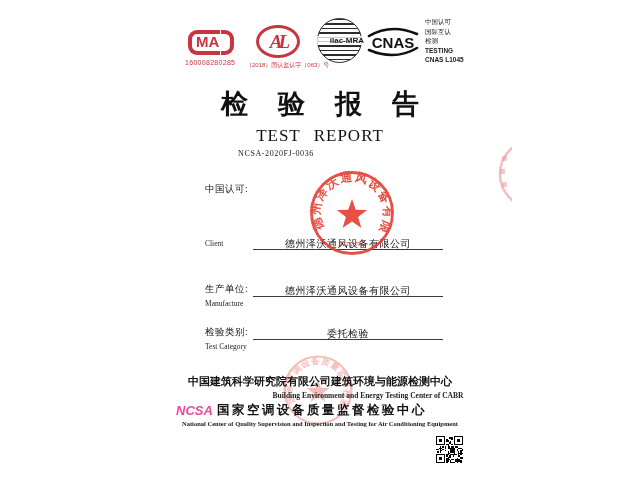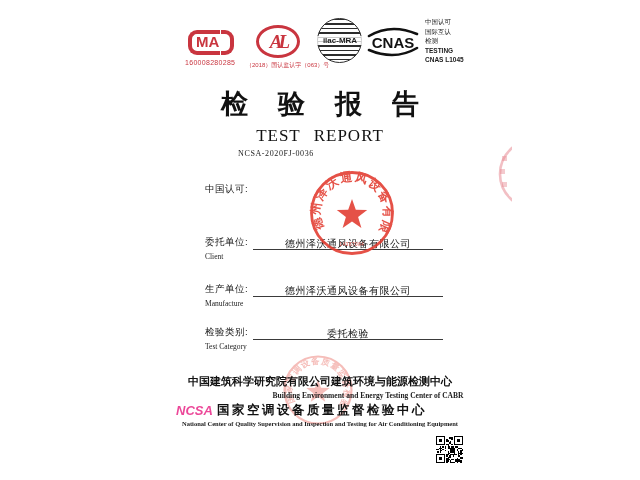--- a/index.html
+++ b/index.html
@@ -17,21 +17,21 @@
 
   .cal-box { left:256px; top:25px; width:44px; height:33px; border:3px solid #c9353f; border-radius:50%;
              box-sizing:border-box; text-align:center; }
   .cal-al { font-family:"Liberation Serif", serif; font-weight:bold; font-style:italic;
             font-size:19px; color:#c9353f; letter-spacing:-4px; line-height:27px; }
   .cal-cap { left:246px; top:61px; width:70px; font-size:6px; color:#c9353f; text-align:center; white-space:nowrap; }
 
   .ilac-box { left:317px; top:18px; width:45px; height:45px; border-radius:50%;
               background:repeating-linear-gradient(#2c2c2c 0 1.3px, #ffffff 1.3px 4.4px);
               border:1px solid #2c2c2c; box-sizing:border-box; }
-  .ilac-label { position:absolute; left:-2px; top:17px; width:48px; text-align:center;
+  .ilac-label { position:absolute; left:-2px; top:17px; width:48px; text-align:right;
                 background:rgba(255,255,255,0.75); font-weight:bold; font-size:8px; color:#1b1b1b; }
 
   .cnas-box { left:365px; top:27px; width:56px; height:30px; }
   .acc-box { left:425px; top:17px; width:70px; font-size:6.5px; line-height:9.5px; color:#1b1b1b; }
   .acc-en { font-weight:bold; }
 
   
   .title-zh { left:15px; top:86px; width:640px; text-align:center; font-size:27px; font-weight:bold;
               letter-spacing:30px; color:#111; }
   .title-en { left:0; top:126px; width:640px; text-align:center; font-family:"Liberation Serif", serif;
@@ -100,21 +100,20 @@
 </div>
 
 <div class="abs title-zh">检验报告</div>
 <div class="abs title-en">TEST REPORT</div>
 <div class="abs report-no">NCSA-2020FJ-0036</div>
 
 <div class="abs field" style="top:183px">
   <div class="f-zh">中国认可:</div>
 </div>
 <div class="abs field" style="top:236px">
-  <div class="f-zh">委托单位:</div>
   <div class="f-en">Client</div>
   <div class="f-line">
     <span class="f-value">德州泽沃通风设备有限公司</span>
   </div>
 </div>
 <div class="abs field" style="top:283px">
   <div class="f-zh">生产单位:</div>
   <div class="f-en">Manufacture</div>
   <div class="f-line">
     <span class="f-value">德州泽沃通风设备有限公司</span>

